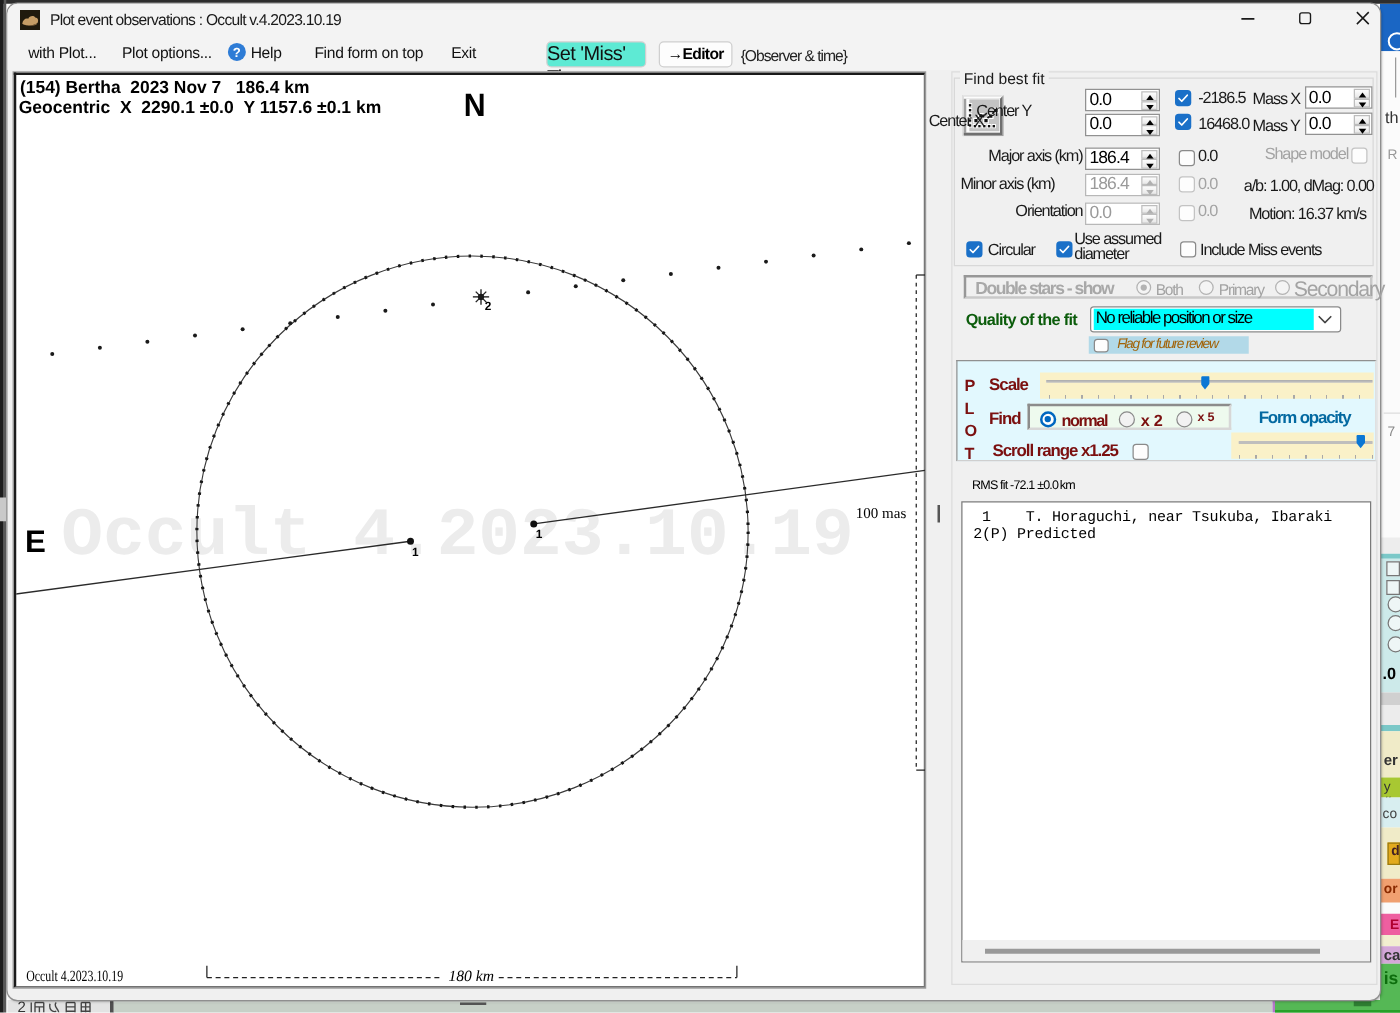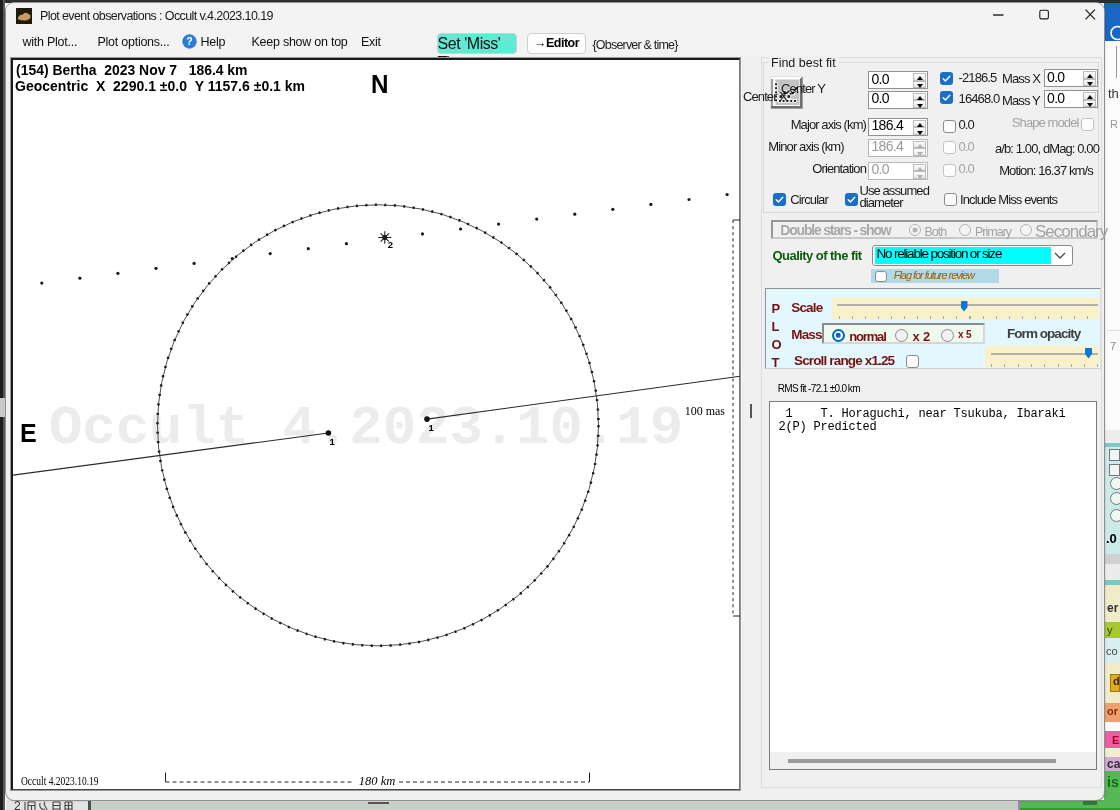--- a/index.html
+++ b/index.html
@@ -126,21 +126,21 @@
       <path d="M110.5 6.7 L120 16.3 M120 6.7 L110.5 16.3" stroke="#1a1a1a" stroke-width="1.2"></path>
     </svg>
 
     <div class="mnu" style="left:16.5px;top:32px;">with Plot...</div>
     <div class="mnu" style="left:91.5px;top:32px;">Plot options...</div>
     <svg class="abs" style="left:176px;top:31px;" width="15" height="15">
         <circle cx="7.5" cy="7.5" r="7.2" fill="#2e7cd6"></circle>
         <text x="7.5" y="11.4" font-size="10.5" font-weight="bold" fill="#fff" text-anchor="middle" font-family="Liberation Sans">?</text>
       </svg>
     <div class="mnu" style="left:194.5px;top:32px;">Help</div>
-    <div class="mnu" style="left:245.5px;top:32px;">Keep show on top</div>
+    <div class="mnu" style="left:245.5px;top:32px;">Find form on top</div>
     <div class="mnu" style="left:355px;top:32px;">Exit</div>
     <div class="abs" style="left:430.5px;top:29.5px;width:80px;height:21px;background:#5eead4;border:1px solid #d0d0d0;border-radius:4px;font-size:16px;letter-spacing:-0.45px;color:#111;text-align:left;line-height:19.5px;">Set 'Miss' Times</div>
     <div class="abs" style="left:521px;top:29.5px;width:59px;height:21px;background:#fdfdfd;border:1px solid #cfcfcf;border-radius:4px;font-size:12.5px;letter-spacing:-0.5px;font-weight:bold;color:#000;text-align:center;line-height:19.5px;">→Editor</div>
     <div class="abs" style="left:586.5px;top:34.5px;font-size:12.5px;letter-spacing:-0.8px;color:#222;">{Observer &amp; time}</div>
 
     <div id="plotframe">
         <div id="plotinner">
       <svg id="plotsvg" width="727" height="729" style="position:absolute;left:0;top:0;font-family:'Liberation Sans',sans-serif;">
         <text x="36" y="383" font-family="'Liberation Mono',monospace" font-weight="bold" font-size="54.2" fill="#ececec" textLength="634" lengthAdjust="spacingAndGlyphs">Occult 4.2023.10.19</text>
         <text x="3" y="14.8" font-size="14" font-weight="bold" fill="#000" textLength="231.5" lengthAdjust="spacingAndGlyphs">(154) Bertha&nbsp;&nbsp;2023 Nov 7&nbsp;&nbsp;&nbsp;186.4 km</text>
@@ -408,31 +408,31 @@
       <div class="cbu" style="left:869px;top:267.9px;width:11.5px;height:11.5px;"></div>
       <div class="abs" style="left:887.8px;top:266px;font-size:11px;letter-spacing:-1.05px;font-style:italic;color:#a16207;">Flag for future review</div>
 
       <div class="abs" style="left:758.5px;top:284.5px;width:336px;height:81.5px;background:#e2f8fe;border:1px solid #909090;border-right-color:#e0e0e0;border-bottom-color:#cfcfcf;"></div>
       <div class="maroon abs" style="left:765.5px;top:296.6px;font-size:13px;line-height:18px;">P<br>L<br>O<br>T</div>
       <div class="maroon abs" style="left:785.3px;top:296.9px;font-size:13.5px;letter-spacing:-0.85px;">Scale</div>
       <div class="abs" style="left:825.5px;top:294.5px;width:267.5px;height:21px;background:#faf1c8;"></div>
       <div class="groove" style="left:830.5px;top:300.8px;width:261px;"></div>
       <div class="thumb" style="left:954.5px;top:297.5px;"></div>
       <div class="ticks" style="left:832.5px;top:312.5px;width:259px;"></div>
-      <div class="maroon abs" style="left:785.3px;top:324.4px;font-size:13.5px;letter-spacing:-0.85px;">Mass</div>
+      <div class="maroon abs" style="left:785.3px;top:324.4px;font-size:13.5px;letter-spacing:-0.85px;">Find</div>
       <div class="abs" style="left:815.5px;top:319.5px;width:163px;height:21.5px;background:#eefaee;border:2px solid #8c8c8c;border-right-color:#d7d7d7;border-bottom-color:#d7d7d7;"></div>
       <div class="radio-on" style="left:825.5px;top:325.8px;">
           <span class="dot"></span>
         </div>
       <div class="maroon abs" style="left:843.2px;top:326px;font-size:13px;letter-spacing:-1.15px;">normal</div>
       <div class="radio-off" style="left:889px;top:326px;"></div>
       <div class="maroon abs" style="left:906.5px;top:326px;font-size:13px;letter-spacing:-0.2px;">x 2</div>
       <div class="radio-off" style="left:934.5px;top:326px;"></div>
       <div class="maroon abs" style="left:952px;top:326px;font-size:10px;letter-spacing:-0.2px;">x 5</div>
-      <div class="abs" style="left:1001px;top:323.2px;font-size:13.5px;letter-spacing:-0.95px;font-weight:bold;color:#404040;">Form opacity</div>
+      <div class="abs" style="left:1001px;top:323.2px;font-size:13.5px;letter-spacing:-0.95px;font-weight:bold;color:#0369a1;">Form opacity</div>
       <div class="maroon abs" style="left:788px;top:349.8px;font-size:13.5px;letter-spacing:-0.85px;">Scroll range x1.25</div>
       <div class="cbu" style="left:899.5px;top:351.5px;"></div>
       <div class="abs" style="left:978.5px;top:343px;width:114.5px;height:21px;background:#faf1c8;"></div>
       <div class="groove" style="left:985px;top:349.5px;width:106.5px;"></div>
       <div class="thumb" style="left:1079px;top:344.5px;"></div>
       <div class="ticks" style="left:985px;top:361px;width:108px;background:repeating-linear-gradient(90deg,#a8a8a8 0 1px,transparent 1px 13.3px);"></div>
 
       <div class="abs" style="left:771.7px;top:379.6px;font-size:10px;letter-spacing:-0.65px;color:#000;">RMS fit -72.1 ±0.0 km</div>
       <div class="abs" style="left:763px;top:398px;width:327.5px;height:369px;background:#fff;border:1px solid #7a7a7a;"></div>
       <div class="abs" style="left:765.5px;top:405px;font-size:12px;letter-spacing:-0.2px;line-height:12.7px;font-family:'Liberation Mono',monospace;color:#000;white-space:pre;">  1    T. Horaguchi, near Tsukuba, Ibaraki

